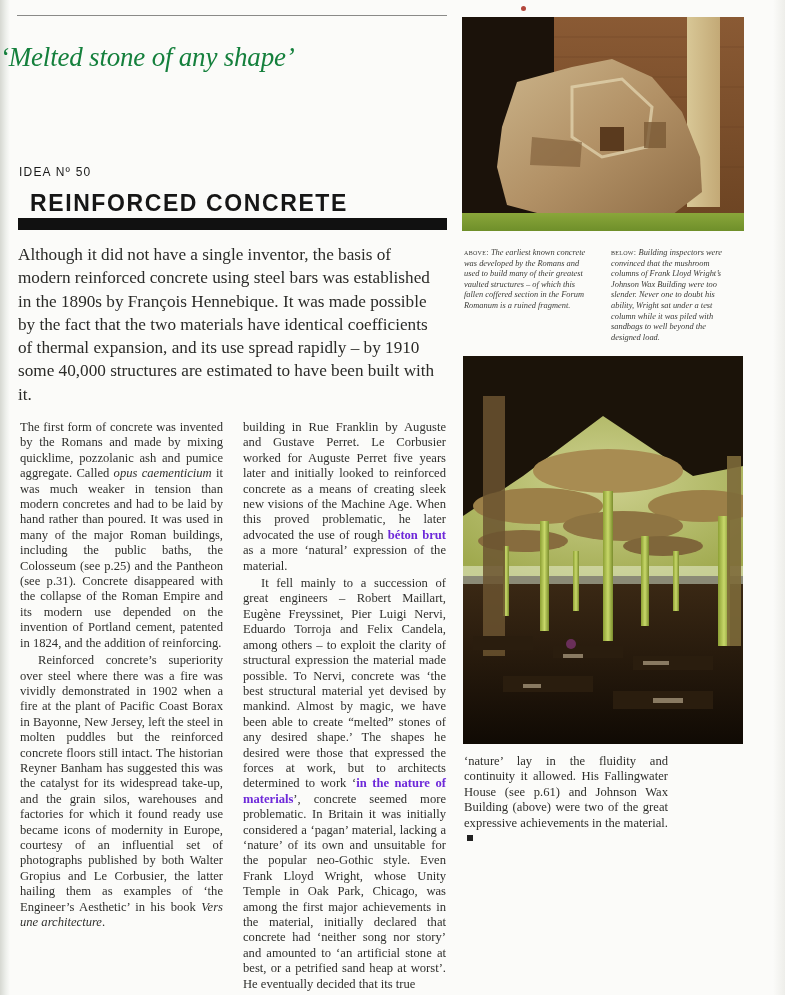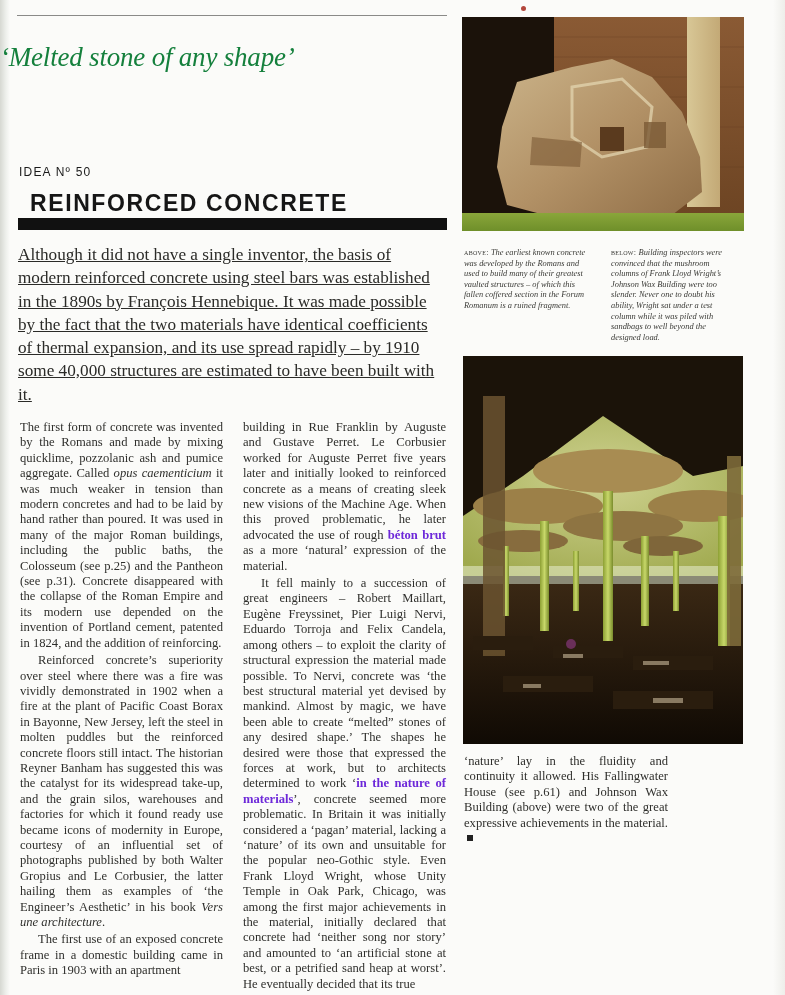--- a/index.html
+++ b/index.html
@@ -35,21 +35,20 @@
     }
     .title-bar {
       position: absolute; left: 18px; top: 218px; width: 429px; height: 12px;
       background: #111;
     }
     .lead {
       position: absolute; left: 18px; top: 243px; width: 420px;
       font-family: "Liberation Serif", "DejaVu Serif", serif;
       font-size: 17.2px; line-height: 23.3px; color: #2b2b28;
       margin: 0;
-      text-decoration: underline;
     }
     .body-col {
       position: absolute; top: 418px; width: 207px;
       font-family: "Liberation Serif", "DejaVu Serif", serif;
       font-size: 12.6px; line-height: 15.4px; color: #2f2f2c;
       text-align: justify;
     }
     .body-col p { margin: 2px; }
     .body-col p.indent { text-indent: 18px; }
     .col1 { left: 18px; }
@@ -204,21 +203,20 @@
       <rect x="60" y="328" width="18" height="4"></rect>
         <rect x="190" y="342" width="30" height="5"></rect>
     </g>
     <circle cx="108" cy="288" r="5" fill="#6a2f5a"></circle>
   </svg>
 </div>
 
 <div class="body-col col1">
   <p><span>The first form of concrete was invented by the Romans and made by mixing quicklime, pozzolanic ash and pumice aggregate. Called </span><i>opus caementicium</i><span> it was much weaker in tension than modern concretes and had to be laid by hand rather than poured. It was used in many of the major Roman buildings, including the public baths, the Colosseum (see p.25) and the Pantheon (see p.31). Concrete disappeared with the collapse of the Roman Empire and its modern use depended on the invention of Portland cement, patented in 1824, and the addition of reinforcing.</span></p>
   <p class="indent"><span>Reinforced concrete’s superiority over steel where there was a fire was vividly demonstrated in 1902 when a fire at the plant of Pacific Coast Borax in Bayonne, New Jersey, left the steel in molten puddles but the reinforced concrete floors still intact. The historian Reyner Banham has suggested this was the catalyst for its widespread take-up, and the grain silos, warehouses and factories for which it found ready use became icons of modernity in Europe, courtesy of an influential set of photographs published by both Walter Gropius and Le Corbusier, the latter hailing them as examples of ‘the Engineer’s Aesthetic’ in his book </span><i>Vers une architecture</i><span>.</span></p>
-  <p class="indent">The first use of an exposed concrete frame in a domestic building came in Paris in 1903 with an apartment</p>
 </div>
 
 <div class="body-col col2">
   <p><span>building in Rue Franklin by Auguste and Gustave Perret. Le Corbusier worked for Auguste Perret five years later and initially looked to reinforced concrete as a means of creating sleek new visions of the Machine Age. When this proved problematic, he later advocated the use of rough </span><b>béton brut</b><span> as a more ‘natural’ expression of the material.</span></p>
   <p class="indent"><span>It fell mainly to a succession of great engineers – Robert Maillart, Eugène Freyssinet, Pier Luigi Nervi, Eduardo Torroja and Felix Candela, among others – to exploit the clarity of structural expression the material made possible. To Nervi, concrete was ‘the best structural material yet devised by mankind. Almost by magic, we have been able to create “melted” stones of any desired shape.’ The shapes he desired were those that expressed the forces at work, but to architects determined to work ‘</span><b>in the nature of materials</b><span>’, concrete seemed more problematic. In Britain it was initially considered a ‘pagan’ material, lacking a ‘nature’ of its own and unsuitable for the popular neo-Gothic style. Even Frank Lloyd Wright, whose Unity Temple in Oak Park, Chicago, was among the first major achievements in the material, initially declared that concrete had ‘neither song nor story’ and amounted to ‘an artificial stone at best, or a petrified sand heap at worst’. He eventually decided that its true</span></p>
 </div>
 
 <div class="body-col col3">
   <p><span>‘nature’ lay in the fluidity and continuity it allowed. His Fallingwater House (see p.61) and Johnson Wax Building (above) were two of the great expressive achievements in the material.</span><span class="end-mark"></span></p>
 </div>

